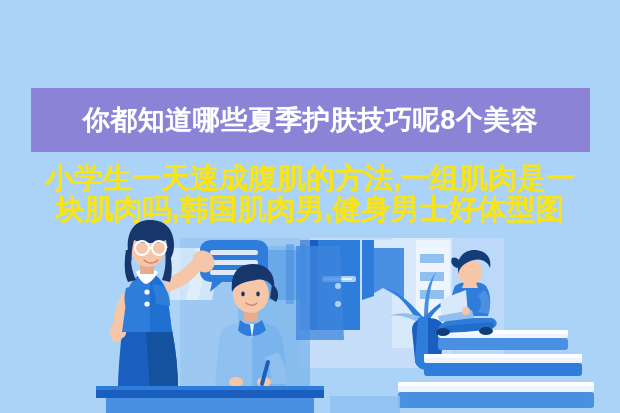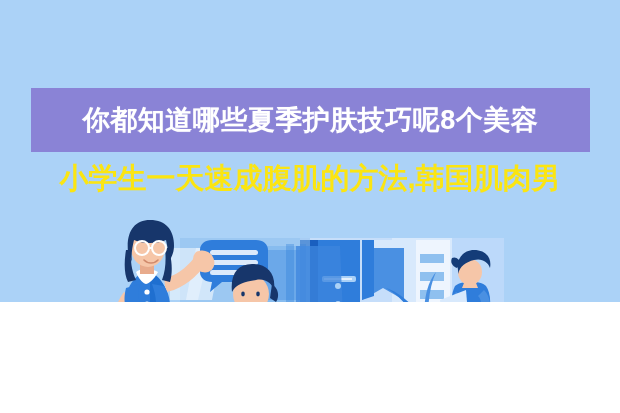--- a/index.html
+++ b/index.html
@@ -3,21 +3,21 @@
 <meta charset="utf-8">
 <style>
   html, body {
     margin: 0;
     padding: 0;
     background: #ffffff;
   }
   #stage {
     position: relative;
     width: 620px;
-    height: 302px;
+    height: 413px;
     overflow: hidden;
     background: #abd2f7;
     font-family: "Liberation Sans", "DejaVu Sans", sans-serif;
   }
 
   
   .illus {
     position: absolute;
     inset: 0;
     width: 620px;
@@ -252,16 +252,17 @@
       </g>
 
       <rect x="330" y="396" width="70" height="17" fill="#8fc0ef" opacity="0.8"></rect>
     </g>
   </svg>
 
   <div class="banner"></div>
   <div class="banner-text">你都知道哪些夏季护肤技巧呢8个美容</div>
 
   <div class="caption">
-    <span class="ln">小学生一天速成腹肌的方法,韩国肌肉男</span>
+    <span class="ln">小学生一天速成腹肌的方法,一组肌肉是一</span>
+    <span class="ln">块肌肉吗,韩国肌肉男,健身男士好体型图</span>
   </div>
 
 </div>
 
 </body></html>

